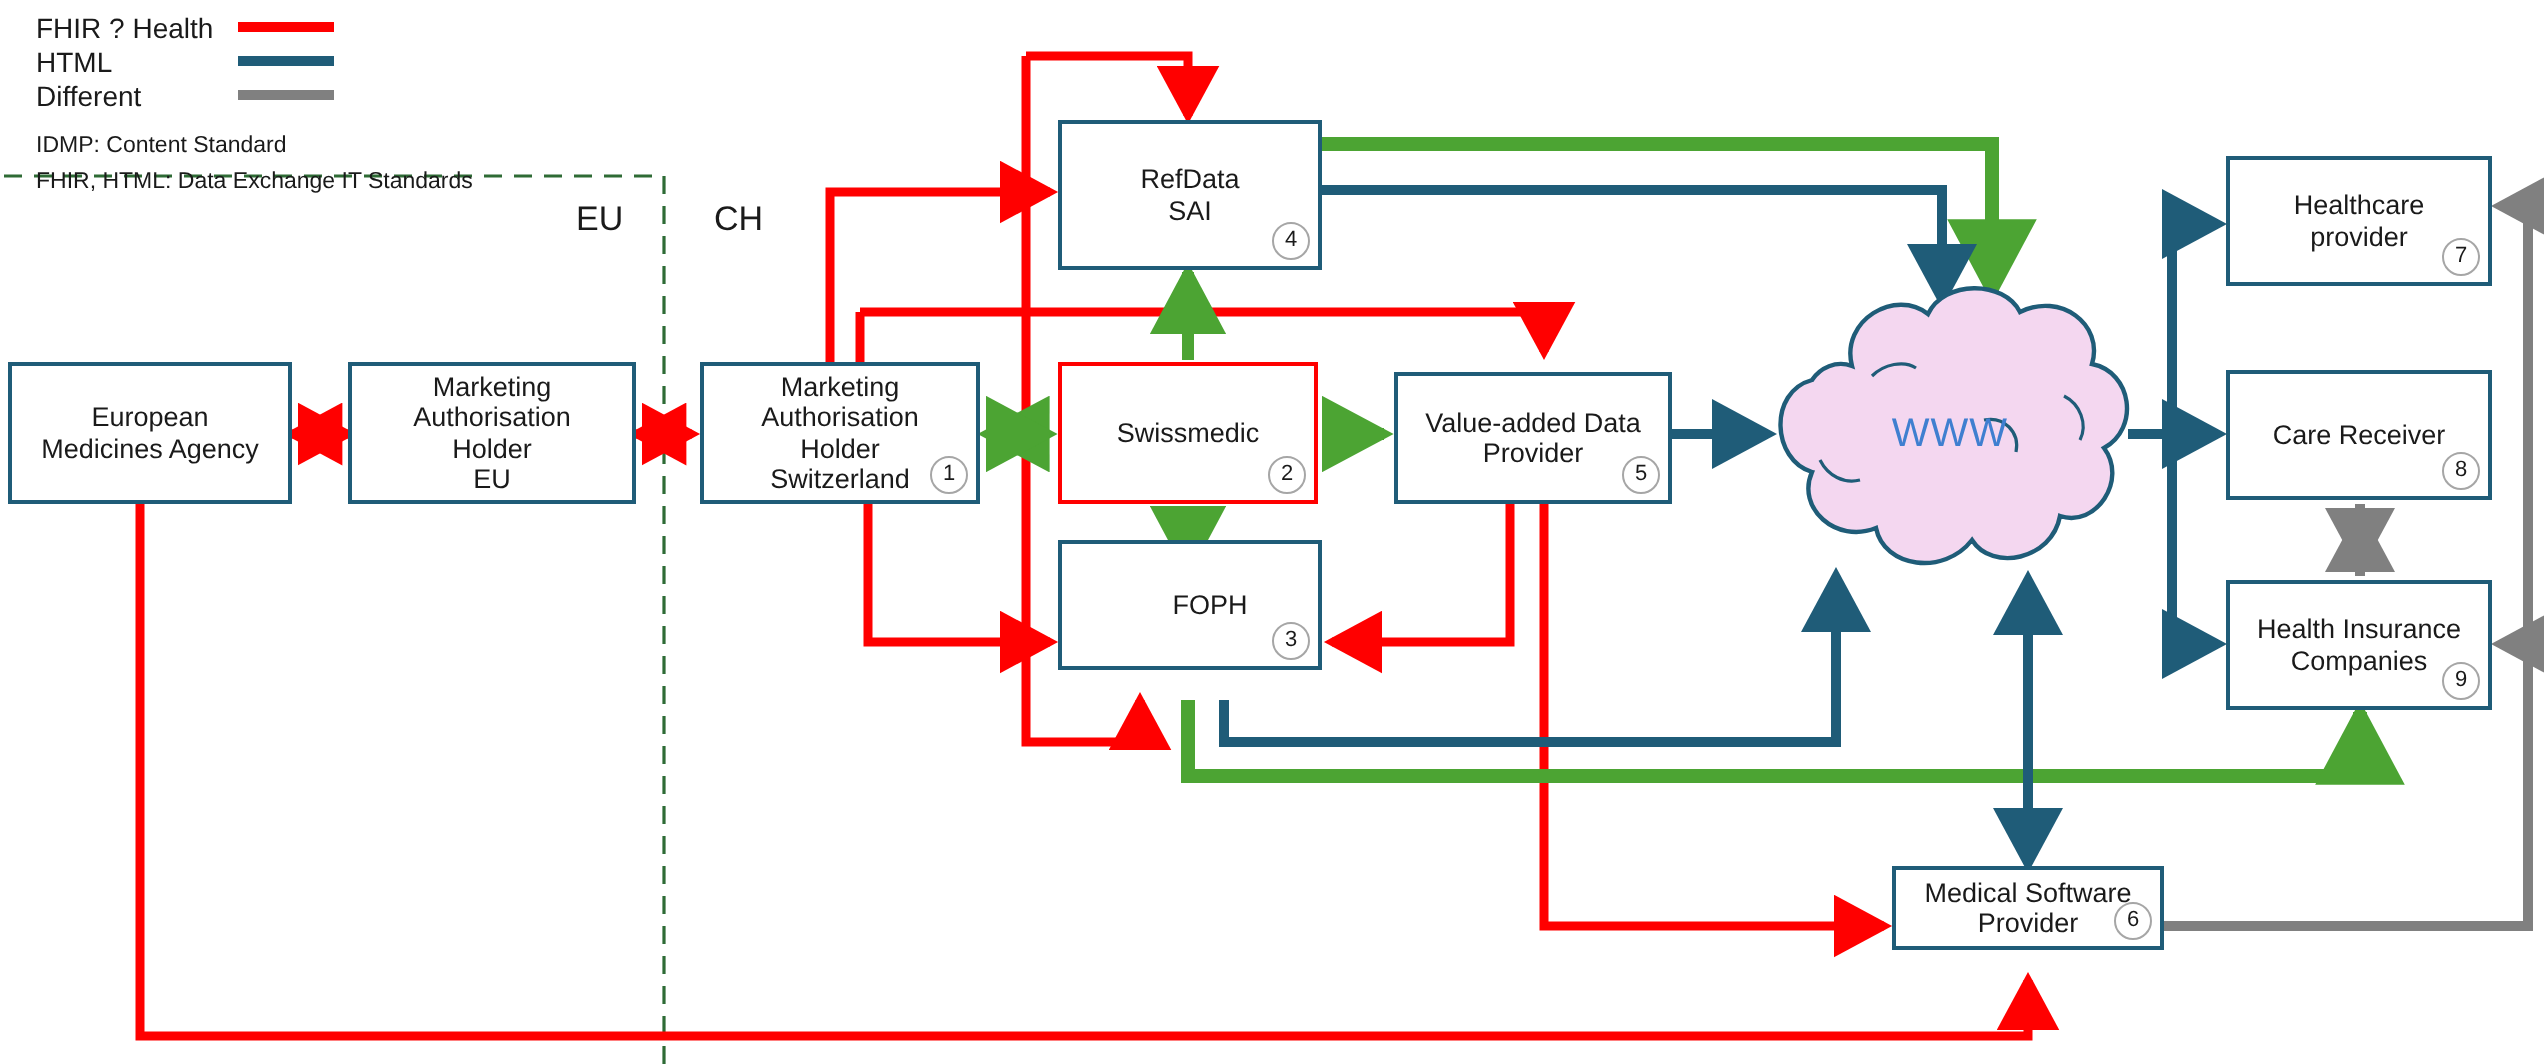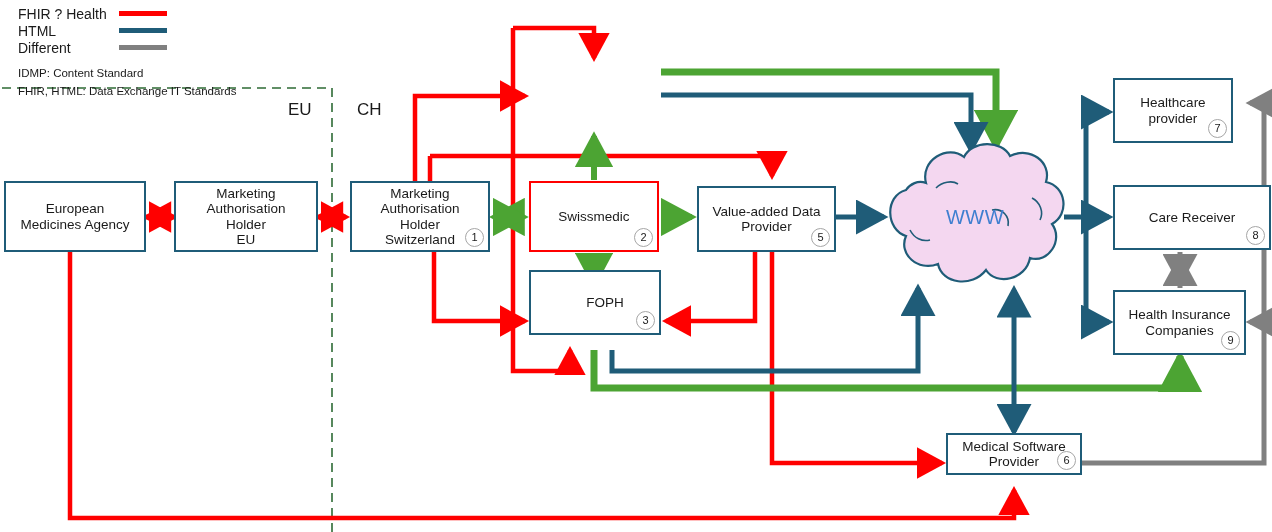--- a/index.html
+++ b/index.html
@@ -171,40 +171,45 @@
   <div class="node red" style="left:529px;top:181px;width:130px;height:71px;">
     <span class="lbl">Swissmedic</span>
     <span class="badge">2</span>
   </div>
 
   <div class="node" style="left:529px;top:270px;width:132px;height:65px;padding-left:20px;">
     <span class="lbl">FOPH</span>
     <span class="badge">3</span>
   </div>
 
+  <div class="node" style="left:529px;top:60px;width:132px;height:75px;">
+    <span class="lbl">RefData
+SAI</span>
+    <span class="badge">4</span>
+  </div>
 
   <div class="node" style="left:697px;top:186px;width:139px;height:66px;">
     <span class="lbl">Value-added Data
 Provider</span>
     <span class="badge">5</span>
   </div>
 
   <div class="node" style="left:946px;top:433px;width:136px;height:42px;">
     <span class="lbl">Medical Software
 Provider</span>
     <span class="badge">6</span>
   </div>
 
-  <div class="node" style="left:1113px;top:78px;width:120px;height:65px;">
+  <div class="node" style="left:1113px;top:78px;width:133px;height:65px;">
     <span class="lbl">Healthcare
 provider</span>
     <span class="badge">7</span>
   </div>
 
-  <div class="node" style="left:1113px;top:185px;width:158px;height:65px;">
+  <div class="node" style="left:1113px;top:185px;width:133px;height:65px;">
     <span class="lbl">Care Receiver</span>
     <span class="badge">8</span>
   </div>
 
   <div class="node" style="left:1113px;top:290px;width:133px;height:65px;">
     <span class="lbl">Health Insurance
 Companies</span>
     <span class="badge">9</span>
   </div>
 

